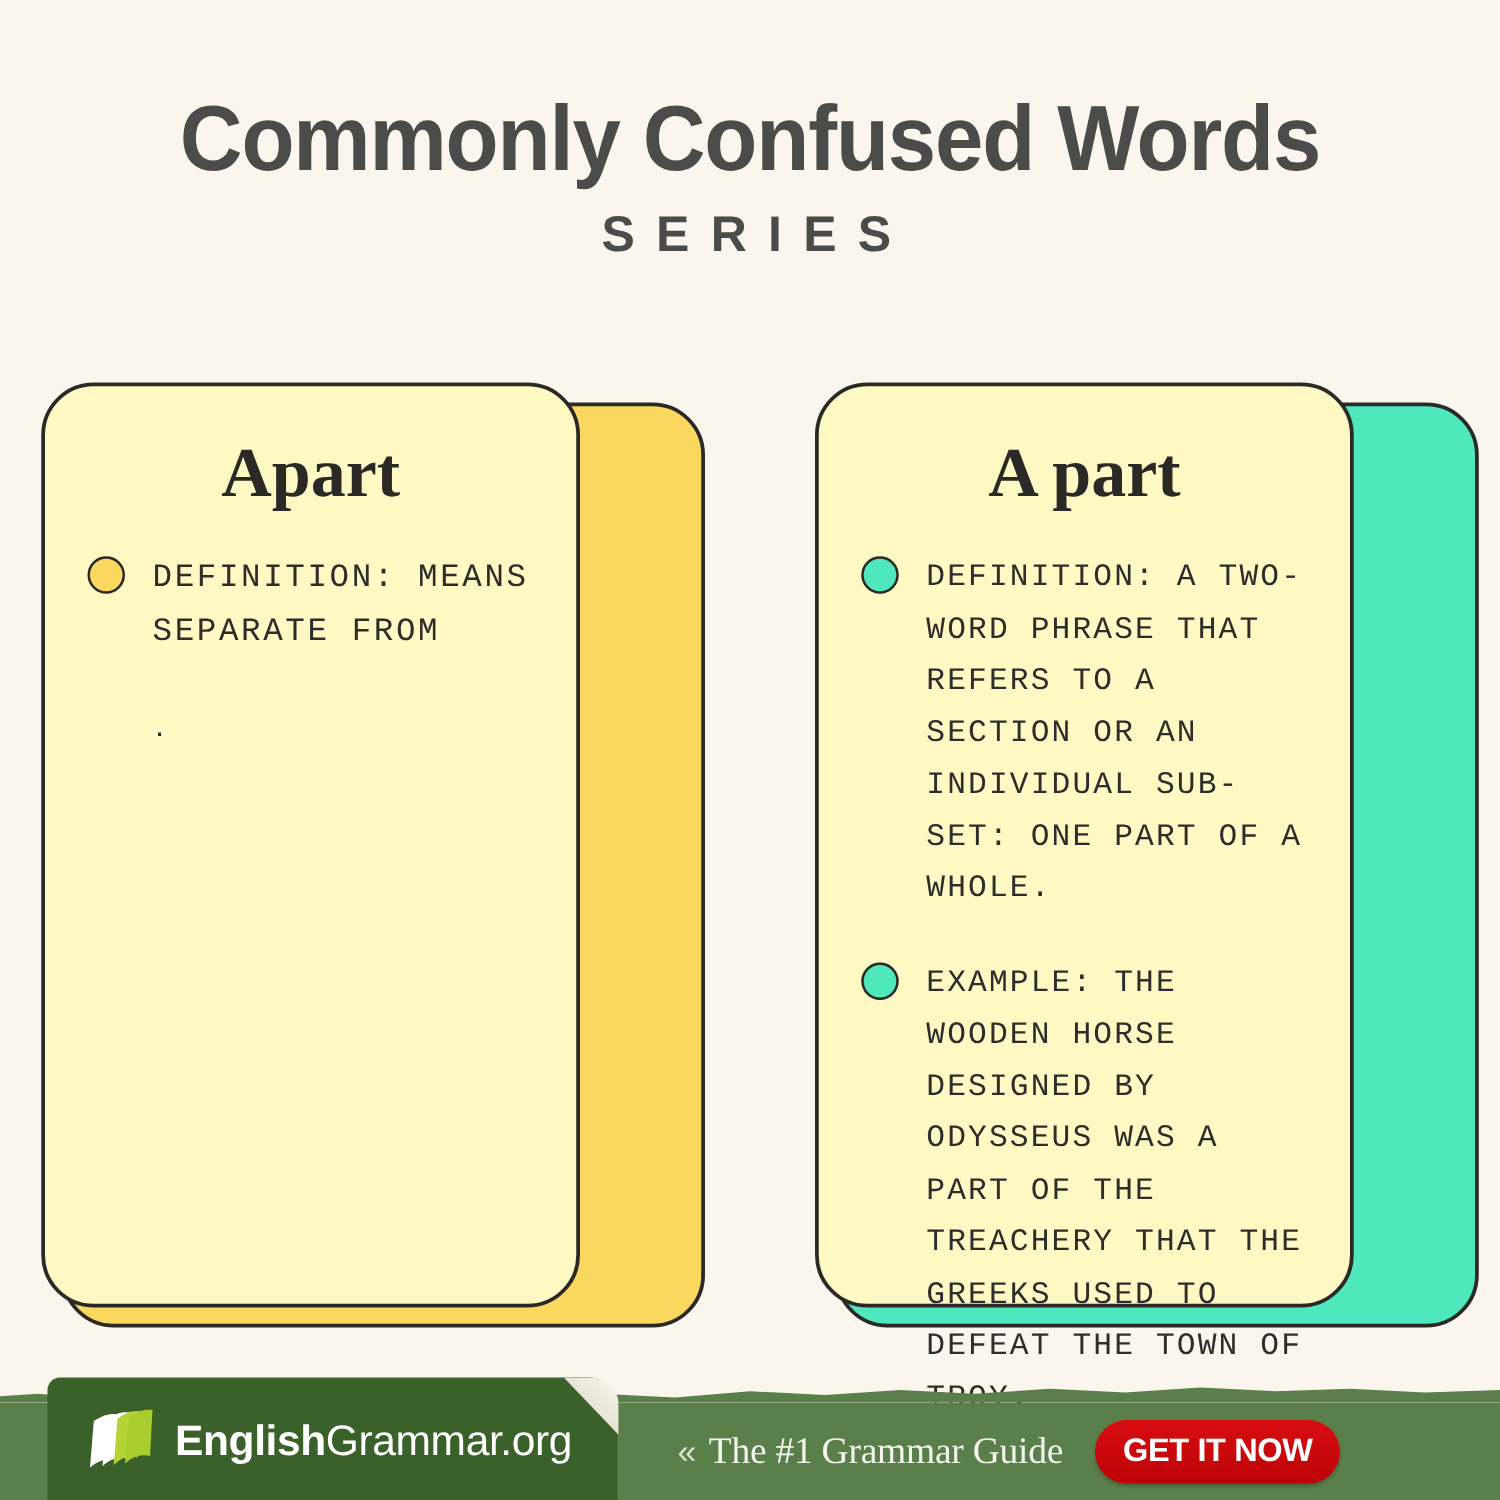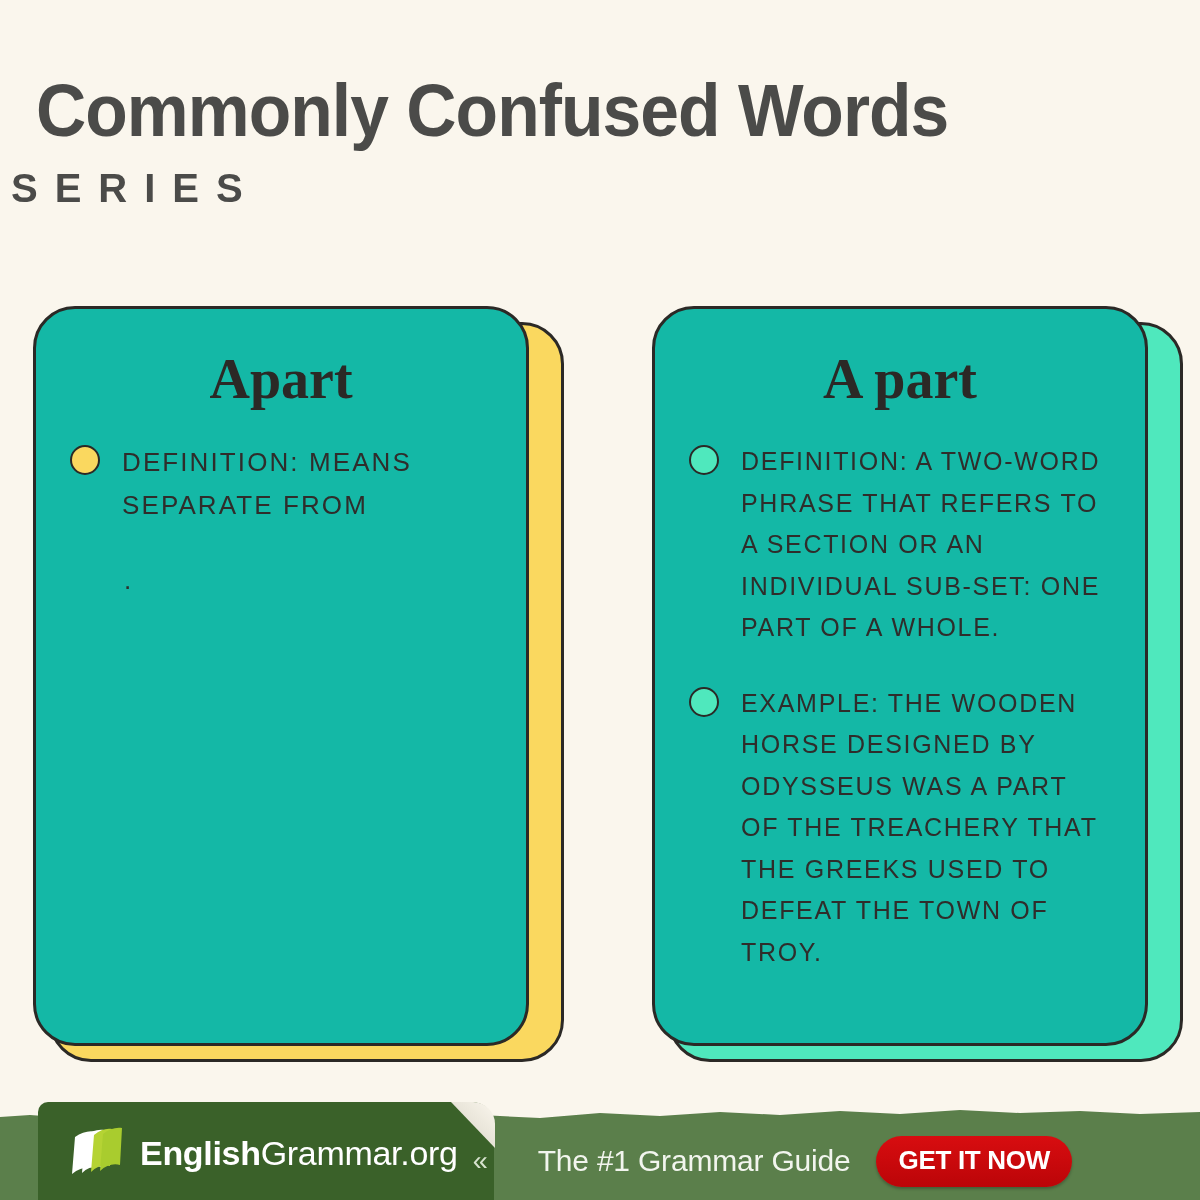--- a/index.html
+++ b/index.html
@@ -11,20 +11,21 @@
     height: 1200px;
     overflow: hidden;
     background: #faf6ed;
     font-family: "Liberation Sans", sans-serif;
     position: relative;
   }
 
   
   #header {
     padding-top: 72px;
+    text-align: center;
   }
   #main-title {
     font-family: "Liberation Sans", sans-serif;
     font-size: 74px;
     font-weight: bold;
     color: #4b4b49;
     letter-spacing: -1px;
     line-height: 1.05;
     margin: 0;
     transform: scaleX(0.94);
@@ -66,23 +67,23 @@
     border-radius: 42px;
     box-sizing: border-box;
   }
   .card-shadow.yellow { background: #fad85f; }
   .card-shadow.teal   { background: #4fe8bd; }
 
   .card {
     position: absolute;
     left: 0;
     top: 0;
-    width: 496px;
+    width: 431px;
     height: 740px;
-    background: #14b8a6;
+    background: #fef9c3;
     border: 3px solid #2b2926;
     border-radius: 42px;
     box-sizing: border-box;
     padding: 42px 34px 20px 34px;
   }
   .card-title {
     font-family: "Liberation Serif", serif;
     font-weight: bold;
     font-size: 56px;
     color: #2b2926;
@@ -106,21 +107,21 @@
     height: 30px;
     border-radius: 50%;
     border: 2.5px solid #2b2926;
     box-sizing: border-box;
     margin-top: 4px;
     margin-right: 22px;
   }
   .bullet-dot.yellow { background: #fad85f; }
   .bullet-dot.teal   { background: #4fe8bd; }
   .bullet-text {
-    font-family: Liberation Sans, sans-serif;
+    font-family: Liberation Mono, monospace;
     font-size: 26px;
     font-weight: normal;
     color: #2f2d2b;
     letter-spacing: 2.1px;
     line-height: 1.66;
     text-transform: uppercase;
     flex: 1 1 auto;
   }
   .card.right .bullet-text { font-size: 25px; letter-spacing: 1.7px; }
   .trailing-dot {
@@ -199,27 +200,26 @@
     align-items: center;
     height: 54px;
   }
   #chevrons-icon {
     font-size: 27px;
     color: #d8e3cf;
     margin-right: 10px;
     line-height: 1;
   }
   #tagline {
-    font-family: Liberation Sans, sans-serif;
+    font-family: Liberation Serif, serif;
     font-size: 30px;
     color: #f2f5ee;
     letter-spacing: -0.2px;
     white-space: nowrap;
     margin-right: 26px;
-    margin-left: 40px;
   }
   #cta-button {
     background: linear-gradient(180deg, #d80d10 0%, #bb0508 100%);
     border-radius: 26px;
     padding: 9px 22px 11px 22px;
     font-family: "Liberation Sans", sans-serif;
     font-size: 26px;
     font-weight: bold;
     color: #ffffff;
     letter-spacing: -0.3px;

